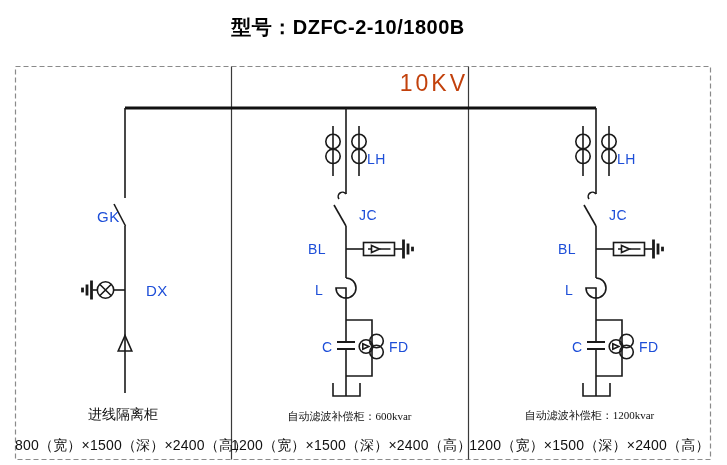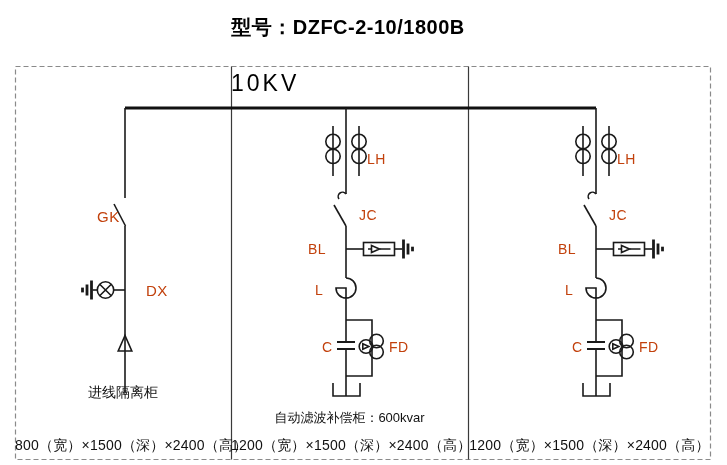--- a/index.html
+++ b/index.html
@@ -6,27 +6,27 @@
   #stage{
     position:relative;width:727px;height:465px;background:#fff;overflow:hidden;
     font-family:"Liberation Sans","DejaVu Sans",sans-serif;color:#1a1a1a;margin-top:8px;
   }
   .abs{position:absolute;white-space:nowrap;}
   .title{
     left:0;top:6px;width:696px;text-align:center;
     font-size:20px;font-weight:bold;letter-spacing:.5px;color:#000;
   }
   .busv{
-    left:231px;top:62px;width:237px;text-align:left;
-    font-size:23px;letter-spacing:3px;color:#000000;
+    left:231px;top:62px;width:237px;text-align:right;
+    font-size:23px;letter-spacing:3px;color:#c2410c;
   }
-  .complbl{font-size:15px;color:#c2410c;letter-spacing:.5px;}
+  .complbl{font-size:15px;color:#1d4ed8;letter-spacing:.5px;}
   .complbl.sm{font-size:14px;}
   .pname{text-align:center;font-size:14px;color:#111;}
-  .pname.sm{font-size:13px;}
+  .pname.sm{font-size:11px;font-family:Liberation Serif, serif;}
   .pdims{text-align:center;font-size:14px;color:#111;letter-spacing:.2px;}
   svg{position:absolute;left:0;top:0;}
 </style>
 </head>
 <body>
 
 <div id="stage">
 
   <svg width="727" height="465" viewBox="0 0 727 465">
     <defs>
@@ -92,33 +92,34 @@
     <use href="#filter-circuit" x="0"></use>
 
     <use href="#filter-circuit" x="250"></use>
   </svg>
 
   <div class="abs title">型号：DZFC-2-10/1800B</div>
   <div class="abs busv">10KV</div>
 
   <div class="abs complbl" style="left:97px;top:200px;">GK</div>
   <div class="abs complbl" style="left:146px;top:274px;">DX</div>
-  <div class="abs pname" style="left:15px;top:376px;width:216px;">进线隔离柜</div>
+  <div class="abs pname" style="left:15px;top:398px;width:216px;">进线隔离柜</div>
   <div class="abs pdims" style="left:15px;top:429px;width:216px;">800（宽）×1500（深）×2400（高）</div>
 
   <div class="abs complbl sm" style="left:367px;top:143px;">LH</div>
   <div class="abs complbl sm" style="left:359px;top:199px;">JC</div>
   <div class="abs complbl sm" style="left:308px;top:233px;">BL</div>
   <div class="abs complbl sm" style="left:315px;top:274px;">L</div>
   <div class="abs complbl sm" style="left:322px;top:331px;">C</div>
   <div class="abs complbl sm" style="left:389px;top:331px;">FD</div>
   <div class="abs pname sm" style="left:231px;top:401px;width:237px;">自动滤波补偿柜：600kvar</div>
   <div class="abs pdims" style="left:231px;top:429px;width:237px;">1200（宽）×1500（深）×2400（高）</div>
 
   <div class="abs complbl sm" style="left:617px;top:143px;">LH</div>
   <div class="abs complbl sm" style="left:609px;top:199px;">JC</div>
   <div class="abs complbl sm" style="left:558px;top:233px;">BL</div>
   <div class="abs complbl sm" style="left:565px;top:274px;">L</div>
   <div class="abs complbl sm" style="left:572px;top:331px;">C</div>
   <div class="abs complbl sm" style="left:639px;top:331px;">FD</div>
+  <div class="abs pname sm" style="left:468px;top:400px;width:243px;">自动滤波补偿柜：1200kvar</div>
   <div class="abs pdims" style="left:468px;top:429px;width:243px;">1200（宽）×1500（深）×2400（高）</div>
 
 </div>
 
 </body></html>

